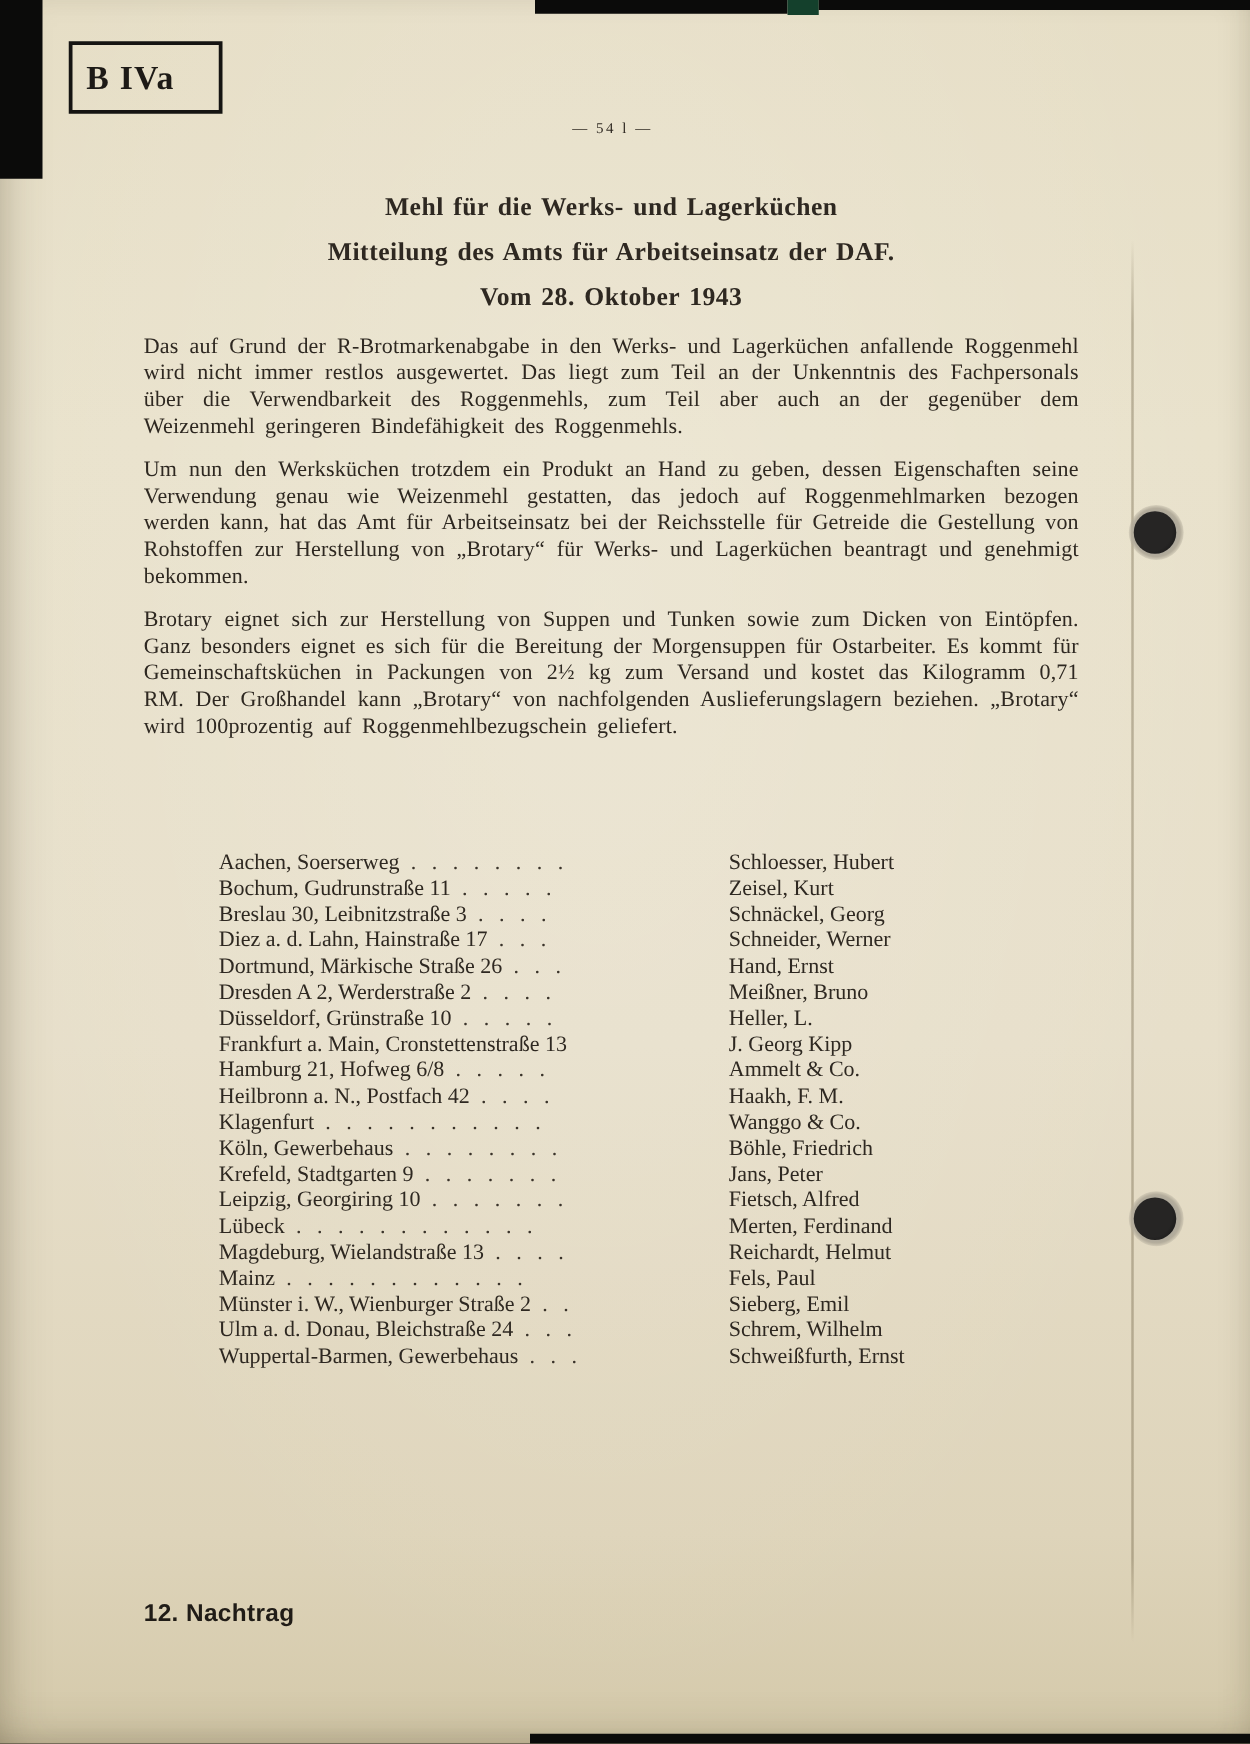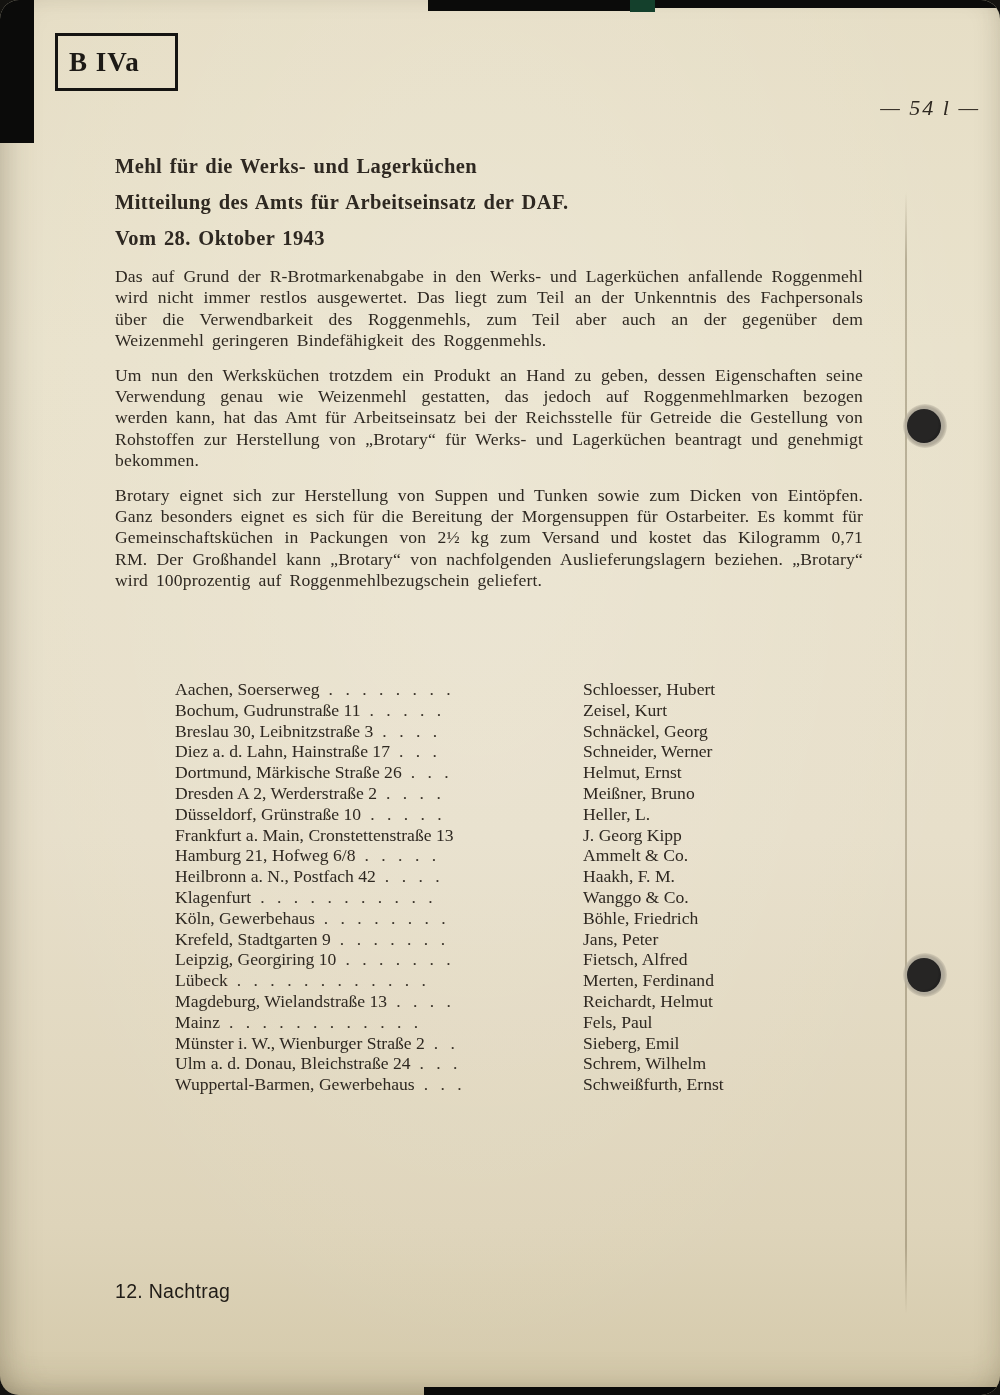--- a/index.html
+++ b/index.html
@@ -10,21 +10,20 @@
     margin: 0 auto;
     overflow: hidden;
     font-family: "Liberation Serif", "DejaVu Serif", serif;
     color: #2e2821;
     background:
       radial-gradient(ellipse at 48% 35%, rgba(255,255,255,0.16), rgba(255,255,255,0) 70%),
       linear-gradient(180deg, #e6dec6 0%, #e9e2cc 25%, #e7dfca 60%, #ded4ba 88%, #d4c9aa 100%);
     box-shadow: inset 24px 0 40px -26px rgba(70,58,34,0.35),
                 inset -14px 0 30px -18px rgba(70,58,34,0.22),
                 inset 0 -26px 40px -26px rgba(70,58,34,0.30);
-    border-radius: 19px;
   }
 
   
   .strip { position: absolute; background: #0b0b0a; }
   .strip-left-bar   { left: 0;    top: 0;      width: 34px;  height: 143px; }
   .strip-top-mid    { left: 428px; top: 0;     width: 202px; height: 11px; }
   .strip-top-green  { left: 630px; top: 0;     width: 25px;  height: 12px; background: #14402c; }
   .strip-top-right  { left: 655px; top: 0;     width: 345px; height: 8px; }
   .strip-bottom     { left: 424px; top: 1387px; width: 576px; height: 8px; }
 
@@ -36,26 +35,26 @@
   
   .class-box {
     position: absolute; left: 55px; top: 33px; width: 106px; height: 52px;
     border: 3px solid #151412; display: flex; align-items: center;
     padding-left: 11px; font-weight: bold; font-size: 27px; letter-spacing: 1px;
     color: #1d1a16;
   }
 
   .page-number {
     position: absolute; left: 0; top: 95px; width: 980px;
-    text-align: right; font-size: 22px; letter-spacing: 2px; font-style: italic;
+    text-align: center; font-size: 12px; letter-spacing: 2px;
   }
 
   .title-block {
     position: absolute; left: 115px; top: 148px; width: 748px;
-    font-weight: bold;
+    text-align: center; font-weight: bold;
   }
   .title-line { font-size: 20.5px; line-height: 36px; letter-spacing: 0.4px; word-spacing: 2px; }
 
   .body-block {
     position: absolute; left: 115px; top: 266px; width: 748px;
     font-size: 17.6px; line-height: 21.4px; text-align: justify;
     letter-spacing: 0.15px; word-spacing: 3.5px;
   }
   .body-block p { margin: 0 0 13px 0; }
 
@@ -64,21 +63,21 @@
     font-size: 17.6px; line-height: 20.8px; margin-top: 19px;
   }
   .dist-row { display: flex; white-space: nowrap; }
   .loc-cell { flex: 0 0 408px; overflow: hidden; white-space: nowrap; }
   .dot-leader { margin-left: 9px; letter-spacing: 4px; color: #3a332a; }
   .dist-name { flex: 0 0 auto; }
 
   .footer-note {
     position: absolute; left: 115px; top: 1280px;
     font-family: "Liberation Sans", "DejaVu Sans", sans-serif;
-    font-weight: normal; font-size: 19.5px; color: #201c17; letter-spacing: 0.3px;
+    font-weight: bold; font-size: 19.5px; color: #201c17; letter-spacing: 0.3px;
   }
 
   
   .punch { position: absolute; width: 44px; height: 44px; border-radius: 50%; }
   .punch .halo {
     position: absolute; inset: 0; border-radius: 50%;
     background: radial-gradient(circle, #a3a098 40%, #b4ad9c 62%, rgba(180,173,156,0) 75%);
   }
   .punch .hole {
     position: absolute; left: 4px; top: 5px; width: 34px; height: 34px; border-radius: 50%;
@@ -133,21 +132,21 @@
       <span class="dist-name">Schnäckel, Georg</span>
     </div>
 
     <div class="dist-row">
       <span class="loc-cell"><span>Diez a. d. Lahn, Hainstraße 17</span><span class="dot-leader">. . .</span></span>
       <span class="dist-name">Schneider, Werner</span>
     </div>
 
     <div class="dist-row">
       <span class="loc-cell"><span>Dortmund, Märkische Straße 26</span><span class="dot-leader">. . .</span></span>
-      <span class="dist-name">Helmut, Ernst</span>
+      <span class="dist-name">Hand, Ernst</span>
     </div>
 
     <div class="dist-row">
       <span class="loc-cell"><span>Dresden A 2, Werderstraße 2</span><span class="dot-leader">. . . .</span></span>
       <span class="dist-name">Meißner, Bruno</span>
     </div>
 
     <div class="dist-row">
       <span class="loc-cell"><span>Düsseldorf, Grünstraße 10</span><span class="dot-leader">. . . . .</span></span>
       <span class="dist-name">Heller, L.</span>

